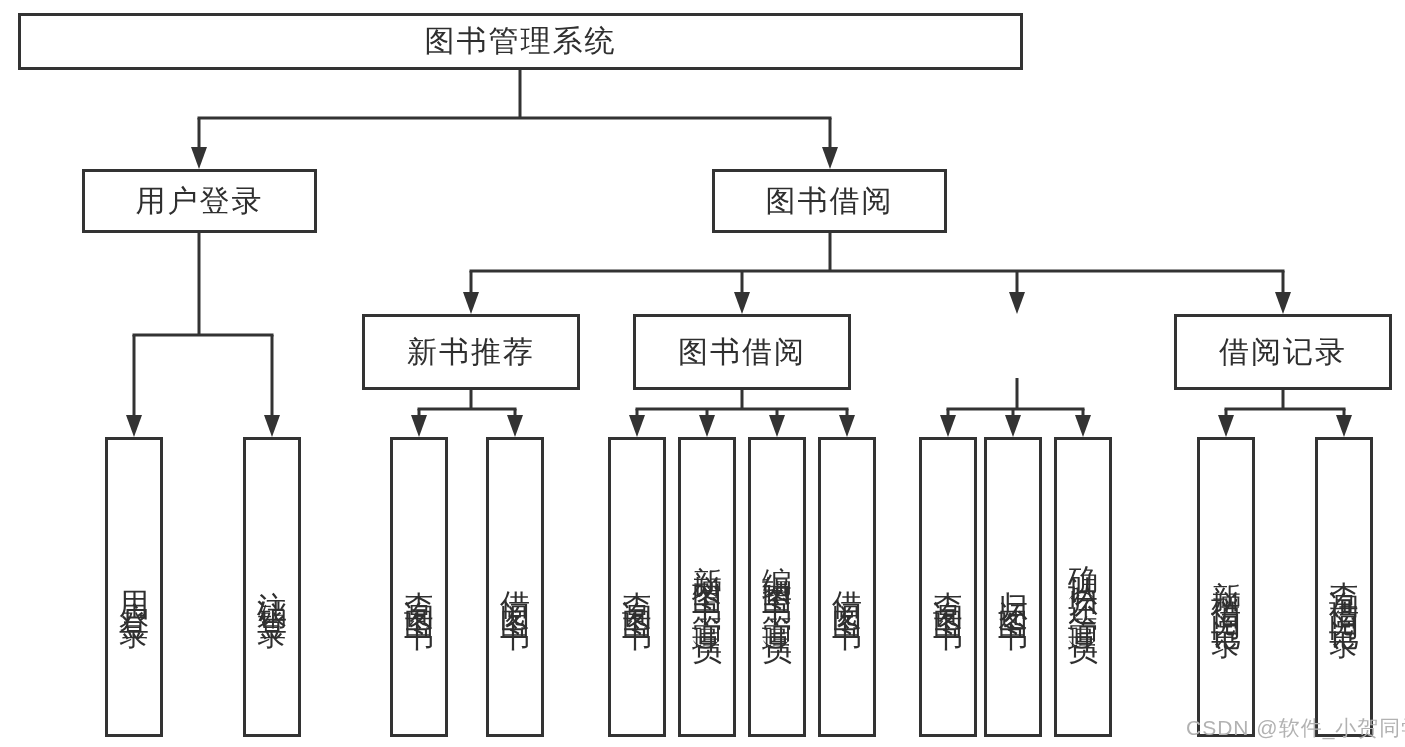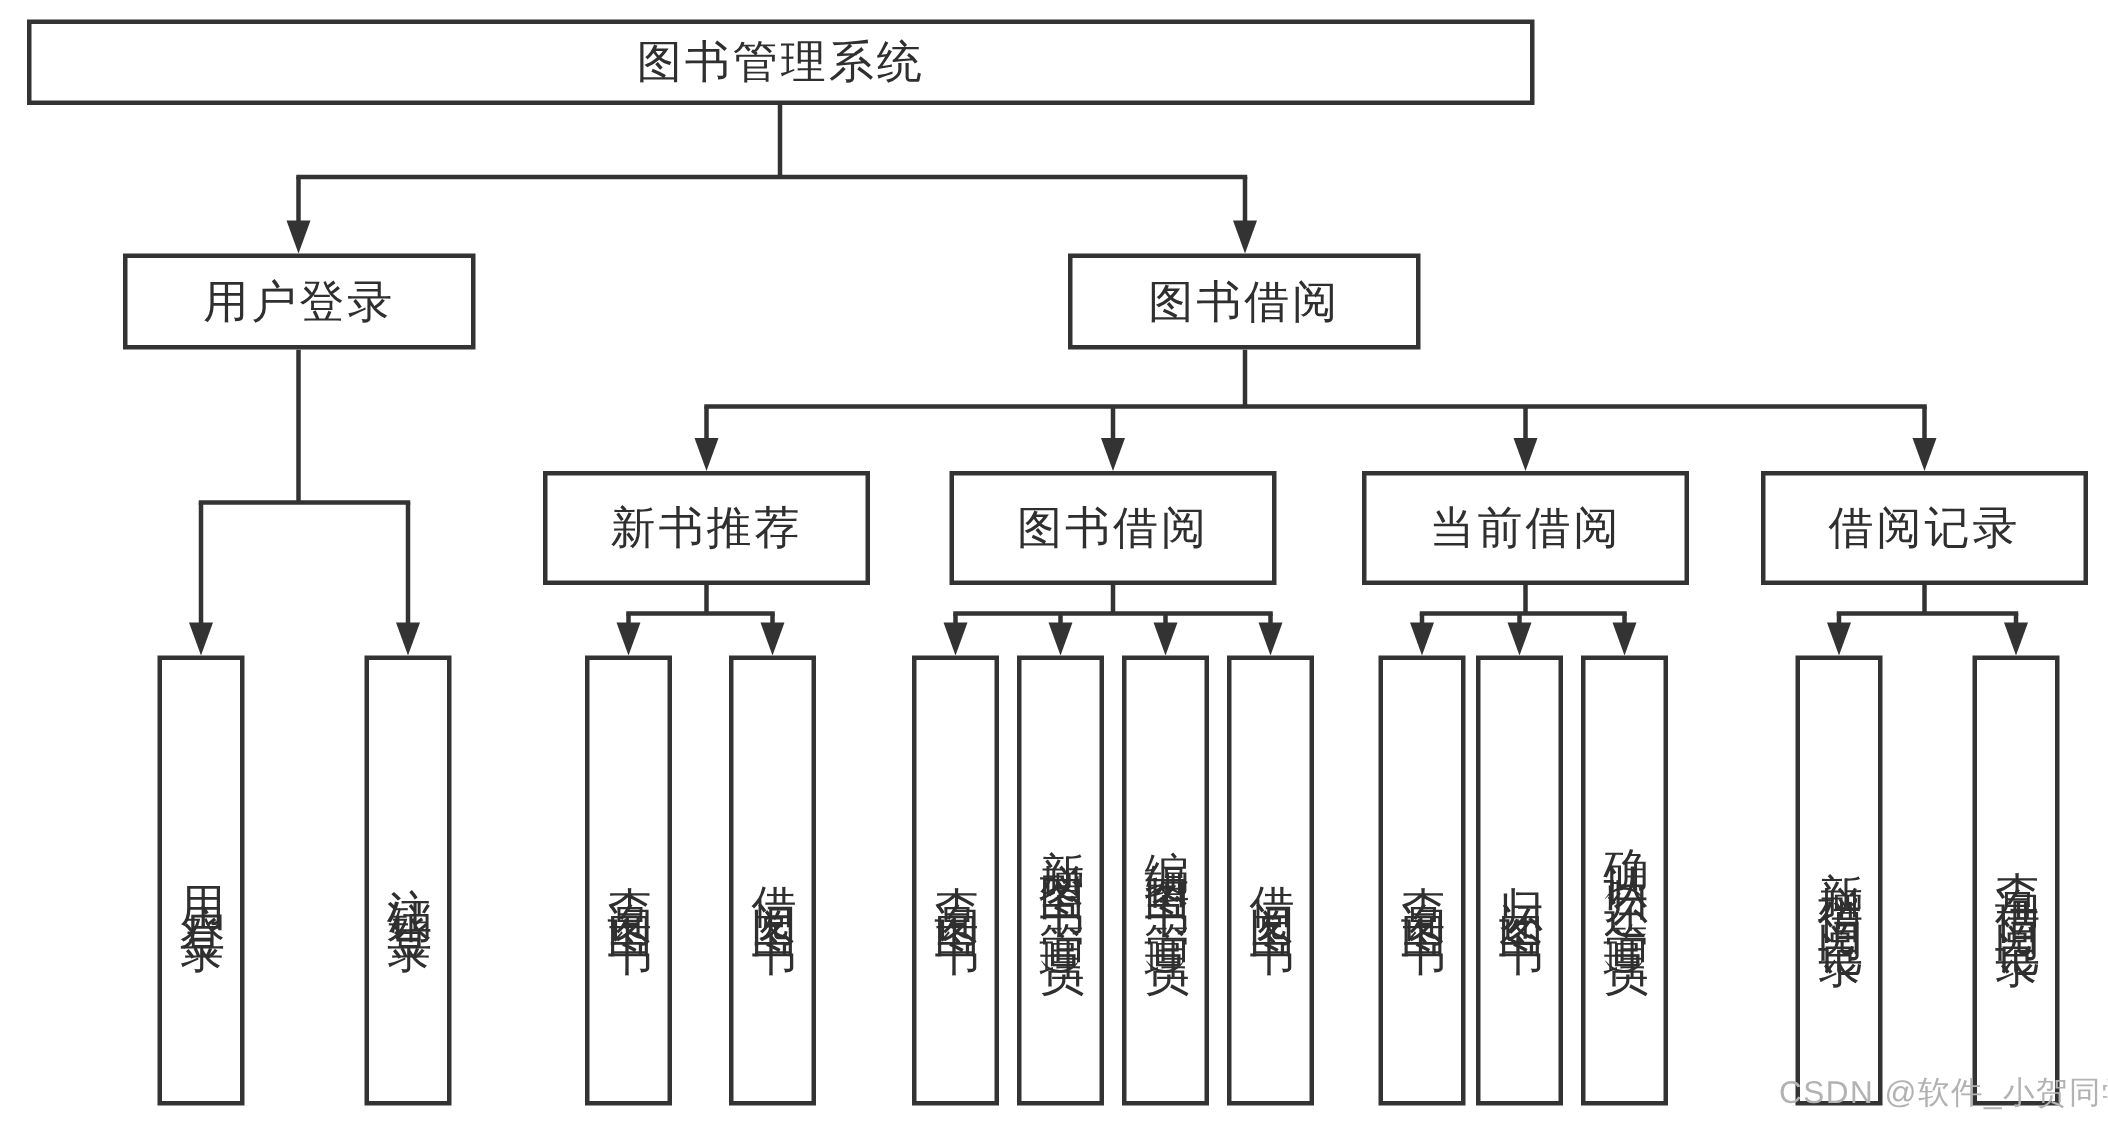--- a/index.html
+++ b/index.html
@@ -165,23 +165,20 @@
   <div class="node lvl2 b-bookmgmt">
     <span class="label">图书借阅</span>
   </div>
 
   <div class="node lvl3 b-newrec">
     <span class="label">新书推荐</span>
   </div>
   <div class="node lvl3 b-borrow">
     <span class="label">图书借阅</span>
   </div>
-  <div class="node lvl3 b-current">
-    <span class="label">当前借阅</span>
-  </div>
   <div class="node lvl3 b-records">
     <span class="label">借阅记录</span>
   </div>
 
   <div class="node leaf l-1">
     <span class="label">用户登录</span>
   </div>
   <div class="node leaf l-2">
     <span class="label">注销登录</span>
   </div>

